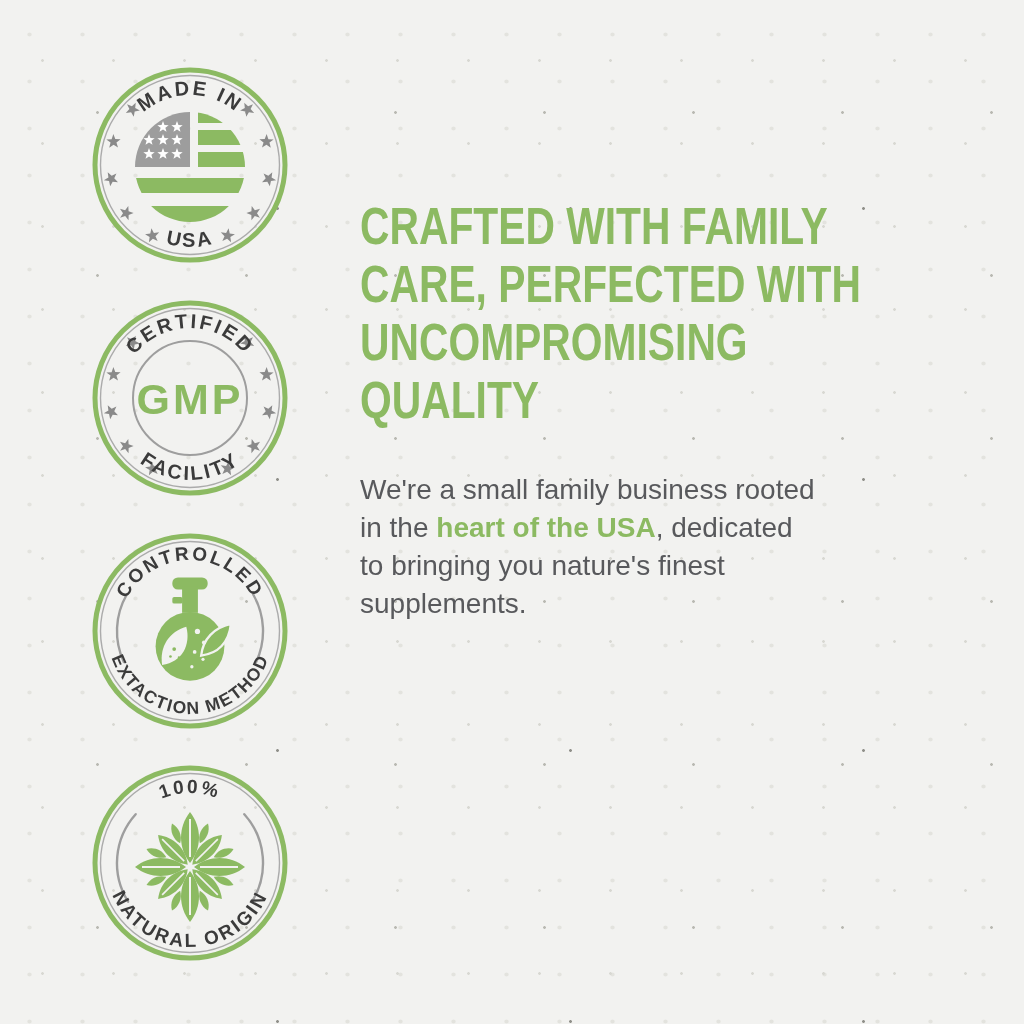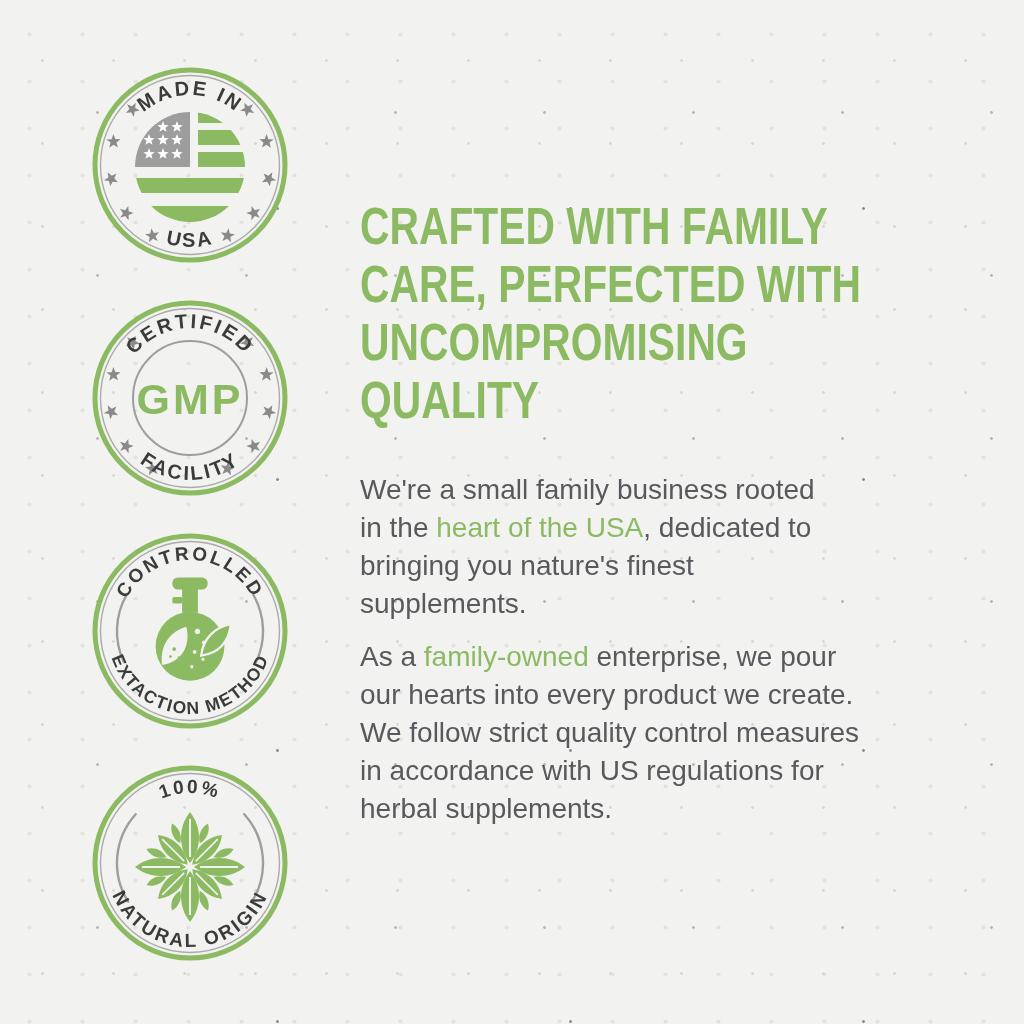--- a/index.html
+++ b/index.html
@@ -21,21 +21,21 @@
   .ring-thin{fill:none;stroke:#ABABAB;stroke-width:1.4}
   .arc-text{fill:#3B3B3B;font-weight:700;letter-spacing:2.5px;text-anchor:middle;
             font-family:"Liberation Sans",sans-serif}
   .side-arc{fill:none;stroke:#9E9E9E;stroke-width:2.4;stroke-linecap:round}
   .gmp-text{fill:#8CBA62;font-weight:700;font-size:43px;letter-spacing:3px;text-anchor:middle;
             font-family:"Liberation Sans",sans-serif}
   .heading{position:absolute;left:360px;top:198px;margin:0;color:#8CBA62;
            font-size:51px;line-height:58px;font-weight:700;white-space:nowrap;
            transform:scaleX(0.8);transform-origin:0 0}
   .para{position:absolute;left:360px;margin:0;color:#58595C;font-size:28px;line-height:38px}
-  .para .hl{color:#8CBA62;font-weight:400}
+  .para .hl{color:#8CBA62;font-weight:700}
   .p1{top:471px;width:459px}
   .p2{top:638px;width:512px}
 </style>
 </head>
 <body>
 
 <div class="canvas">
 
   <svg class="badge" style="top:65px" viewBox="-100 -100 200 200">
     <defs>
@@ -185,15 +185,14 @@
 
   <h1 class="heading">
     <div>CRAFTED WITH FAMILY</div>
     <div>CARE, PERFECTED WITH</div>
     <div>UNCOMPROMISING</div>
     <div>QUALITY</div>
   </h1>
 
   <p class="para p1"><span>We're a small family business rooted in the </span><span class="hl">heart of the USA</span><span>, dedicated to bringing you nature's finest supplements.</span></p>
 
-  <p class="para p2"><span>As a </span><span class="hl">family-owned</span><span> enterprise, we pour our hearts into every product we create. We follow strict quality control measures in accordance with US regulations for herbal supplements.</span></p>
 
 </div>
 
 </body></html>

